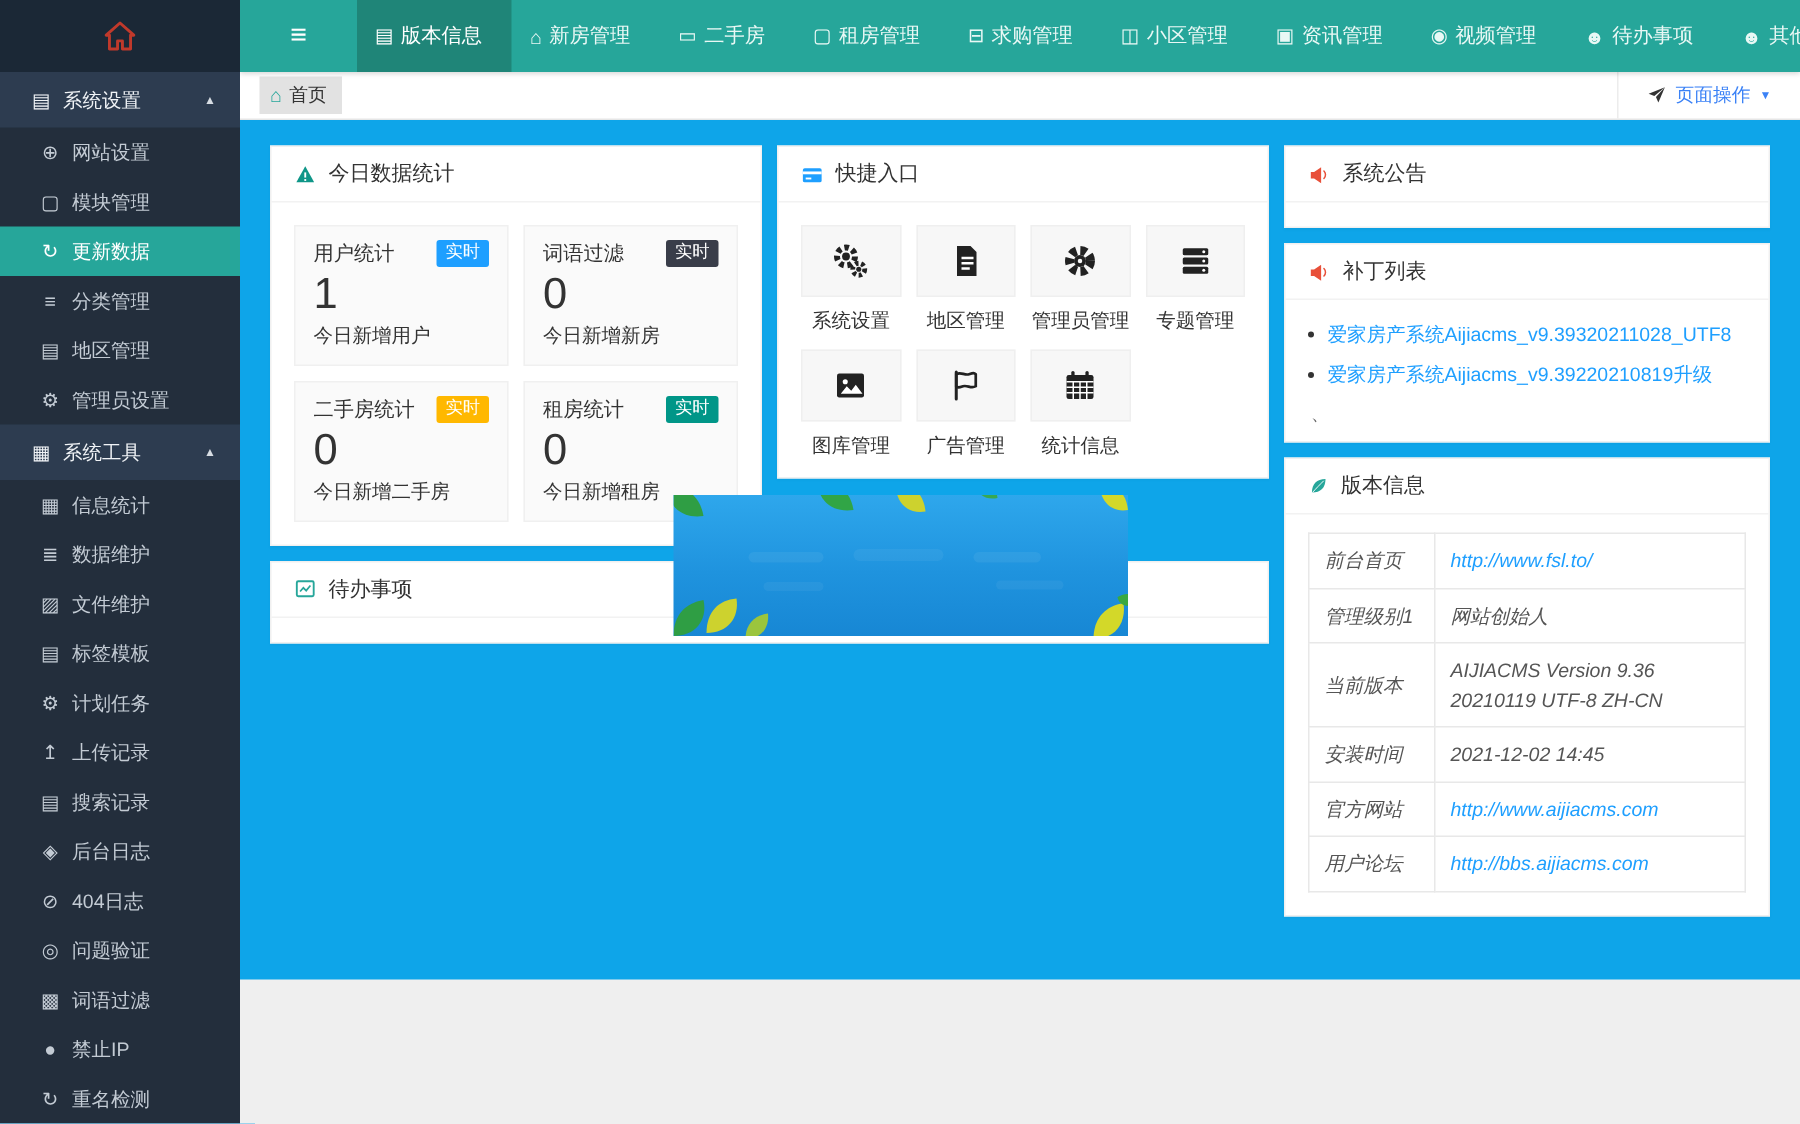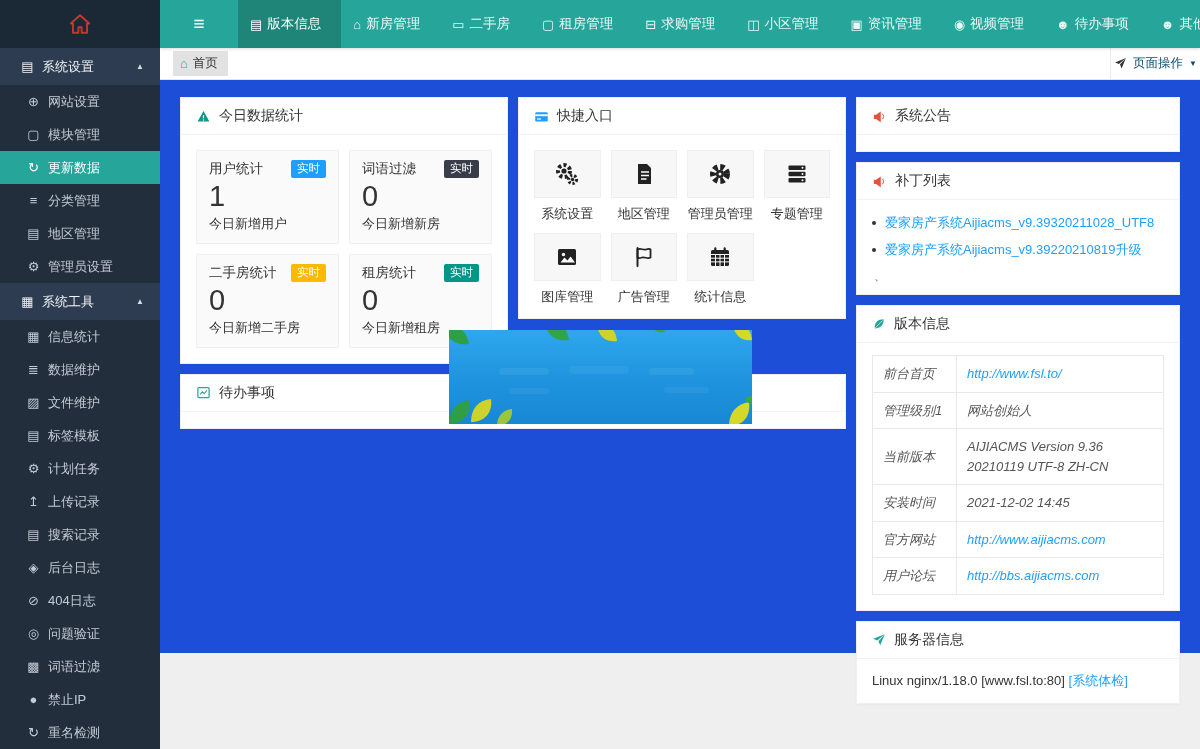--- a/index.html
+++ b/index.html
@@ -23,23 +23,23 @@
   .burger { width:78px; flex:none; display:flex; align-items:center; justify-content:center; font-size:19px; color:#fff; cursor:pointer; }
   .nav-item { display:flex; align-items:center; gap:5px; padding:0 12px; font-size:13.5px; color:#e9f8f5; cursor:pointer; white-space:nowrap; }
   .nav-item .nglyph { font-size:13px; }
   .nav-item.active { background:#1f8578; color:#fff; }
   .nav-item .caret { font-size:8px; margin-left:3px; }
   
   .main { position:absolute; left:160px; top:48px; right:0; bottom:0; background:#efefef; }
   .crumbs { height:32px; background:#fff; border-bottom:1px solid #e6e6e6; display:flex; align-items:center; padding-left:13px; }
   .crumb-chip { display:flex; align-items:center; gap:5px; background:#e2e2e2; padding:4px 10px 4px 7px; font-size:12.5px; color:#333; cursor:pointer; }
   .crumb-home { color:#26a69a; font-size:13px; }
-  .page-actions { margin-left:auto; height:100%; display:flex; align-items:center; gap:6px; border-left:1px solid #ececec; padding:0 3px; font-size:12.5px; color:#0c4a6e; cursor:pointer; }
+  .page-actions { margin-left:auto; height:100%; display:flex; align-items:center; gap:6px; border-left:1px solid #ececec; padding:0 19px; font-size:12.5px; color:#3b82f6; cursor:pointer; }
   .page-actions .caret { font-size:8px; }
-  .surface { position:relative; background:#1d4ed8; height:573px; padding:17px 20px; display:flex; gap:10px; align-items:flex-start; }
+  .surface { position:relative; background:#0ea5e9; height:573px; padding:17px 20px; display:flex; gap:10px; align-items:flex-start; }
   
   .card { background:#fff; border:1px solid #f0f0f0; box-shadow:0 1px 2px rgba(0,0,0,.04); }
   .card-h { display:flex; align-items:center; gap:8px; padding:0 15px; height:37px; border-bottom:1px solid #f2f2f2; font-size:14px; color:#333; }
   .left-col { width:666px; flex:none; }
   .row1 { display:flex; gap:10px; align-items:flex-start; }
   .stat-card, .quick-card { width:328px; flex:none; }
   .stat-body { padding:15px; display:grid; grid-template-columns:1fr 1fr; gap:10px; }
   .stat-box { background:#fafafa; border:1px solid #f0f0f0; padding:9px 12px 10px; }
   .stat-top { display:flex; justify-content:space-between; align-items:flex-start; font-size:13.5px; color:#333; }
   .badge { color:#fff; font-size:11.5px; padding:2px 6px; border-radius:2px; line-height:1.2; }
@@ -618,32 +618,20 @@
                   <td>
                     
                     <a class="val-link show">http://bbs.aijiacms.com</a>
                   </td>
                 </tr>
               </tbody>
           </table>
         </div>
       </section>
 
-      <section class="card">
-        <div class="card-h">
-          <svg width="14" height="14" class="ic i-teal">
-              <use href="#sym-plane"></use>
-            </svg>
-          <span>服务器信息</span>
-        </div>
-        <div class="srv-body">
-          <span>Linux nginx/1.18.0 [www.fsl.to:80]</span>
-          <a class="srv-link">[系统体检]</a>
-        </div>
-      </section>
     </div>
 
     <div class="leaf-img">
       <svg width="303" height="94" viewBox="0 0 303 94">
         <g>
           <rect x="50" y="38" width="50" height="7" rx="3.5" fill="#ffffff" opacity="0.06"></rect>
           <rect x="120" y="36" width="60" height="8" rx="4" fill="#ffffff" opacity="0.05"></rect>
           <rect x="200" y="38" width="45" height="7" rx="3.5" fill="#ffffff" opacity="0.06"></rect>
           <rect x="60" y="58" width="40" height="6" rx="3" fill="#ffffff" opacity="0.05"></rect>
           <rect x="215" y="57" width="45" height="6" rx="3" fill="#ffffff" opacity="0.05"></rect>

